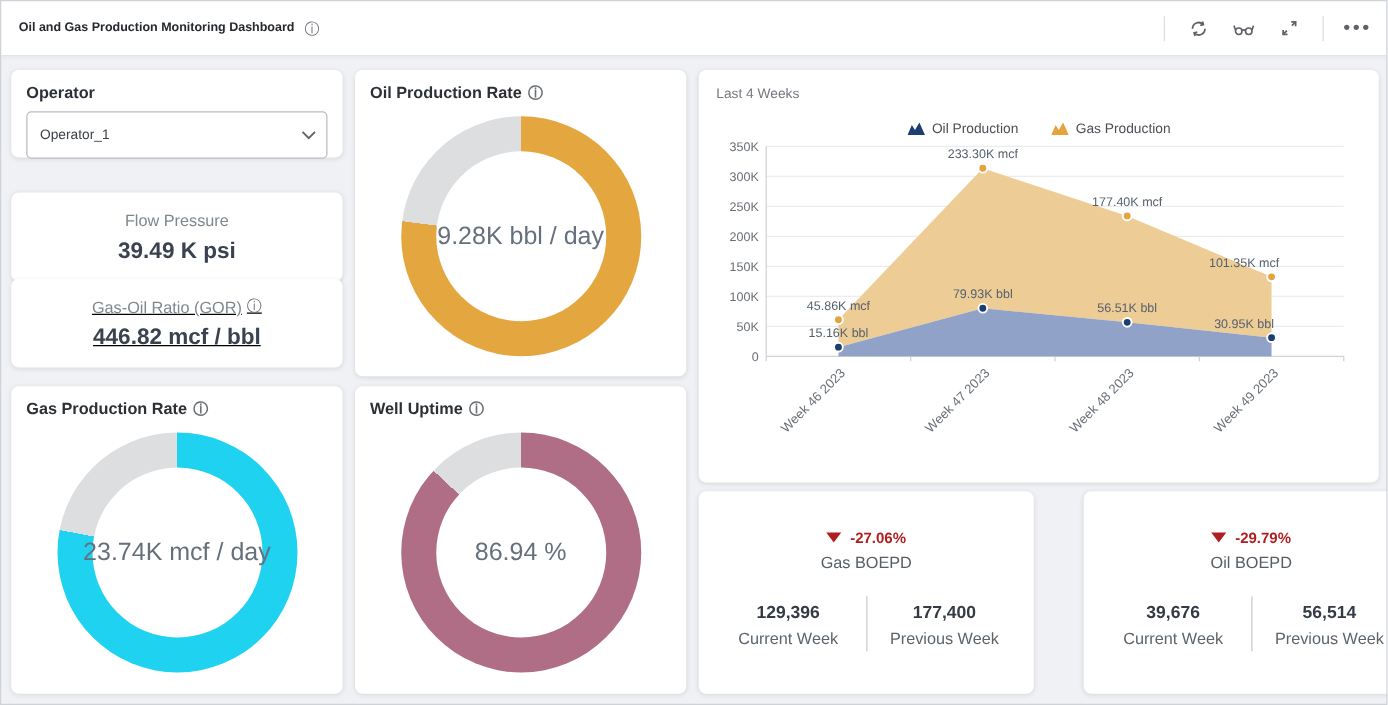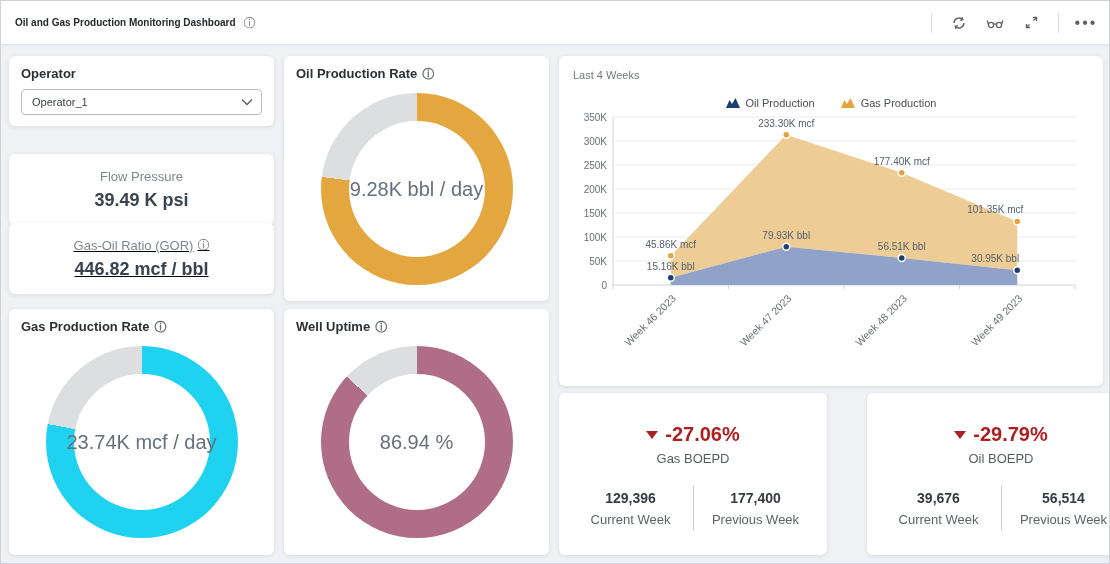--- a/index.html
+++ b/index.html
@@ -16,21 +16,21 @@
   .hdr-tools{ display:flex; align-items:center; gap:18px; color:#5f6368; }
   .tool{ width:18px; height:18px; display:flex; align-items:center; justify-content:center; cursor:pointer; }
   .vsep{ width:1px; height:20px; background:#ddd; }
   .dots{ font-size:16px; letter-spacing:2px; color:#5f6368; line-height:8px; }
   
   .card{ position:absolute; background:#fff; border-radius:6px;
          box-shadow:0 1px 4px rgba(20,24,31,.10); }
   .card-title{ font-size:13px; font-weight:bold; color:#2c3035; display:flex; align-items:center; gap:5px; }
   
   .c-operator{ left:8px; top:55px; width:265px; height:70px; padding:10px 12px; }
-  .op-select{ margin-top:8px; height:26px; border:1px solid #b7bcc3; border-radius:4px;
+  .op-select{ margin-top:8px; height:38px; border:1px solid #b7bcc3; border-radius:4px;
               display:flex; align-items:center; justify-content:space-between;
               padding:0 8px 0 10px; cursor:pointer; background:#fff; }
   .op-select span{ font-size:11px; color:#3a3f45; }
   
   .kpi{ display:flex; flex-direction:column; align-items:center; justify-content:center; gap:6px; }
   .c-flow{ left:8px; top:141px; width:265px; height:71px;margin-top:12px; }
   .c-gor{ left:8px; top:222px; width:265px; height:71px;text-decoration:underline; }
   .kpi-label{ font-size:13px; color:#7e8790; display:flex; align-items:center; gap:4px;}
   .kpi-value{ font-size:18px; font-weight:bold; color:#39424e; }
   
@@ -48,21 +48,21 @@
   .trend-sub{ font-size:11px; color:#75797f; margin-top:2px; }
   .legend{ display:flex; justify-content:center; gap:26px; margin-top:16px; }
   .legend-item{ display:flex; align-items:center; gap:6px; font-size:11px; color:#4a4f55; cursor:pointer;}
   
   .cmp{ text-align:center; padding-top:30px; }
   .c-cmp0{ left:558px; top:392px; width:268px; height:162px; }
   .c-cmp1{ left:834px; top:392px; width:268px; height:162px;margin-left:32px; }
   .cmp-change{ display:flex; align-items:center; justify-content:center; gap:7px; }
   .tri-down{ width:0; height:0; border-left:6px solid transparent; border-right:6px solid transparent;
              border-top:8px solid #b01f1f; }
-  .cmp-pct{ font-size:20px; font-weight:bold; color:#b01f1f; }
+  .cmp-pct{ font-size:12px; font-weight:bold; color:#b01f1f; }
   .cmp-name{ font-size:13px; color:#565d64; margin-top:5px; }
   .cmp-stats{ display:flex; align-items:center; justify-content:center; margin-top:20px; }
   .cmp-cell{ display:flex; flex-direction:column; gap:6px; min-width:92px; }
   .cmp-val{ font-size:14px; font-weight:bold; color:#343b44; }
   .cmp-lab{ font-size:13px; color:#5c646c; }
   .cmp-div{ width:1px; height:44px; background:#c9ccd0; margin:0 16px; }
   svg text{ font-family:"Liberation Sans", sans-serif; }
 </style>
 </head>
 <body>

